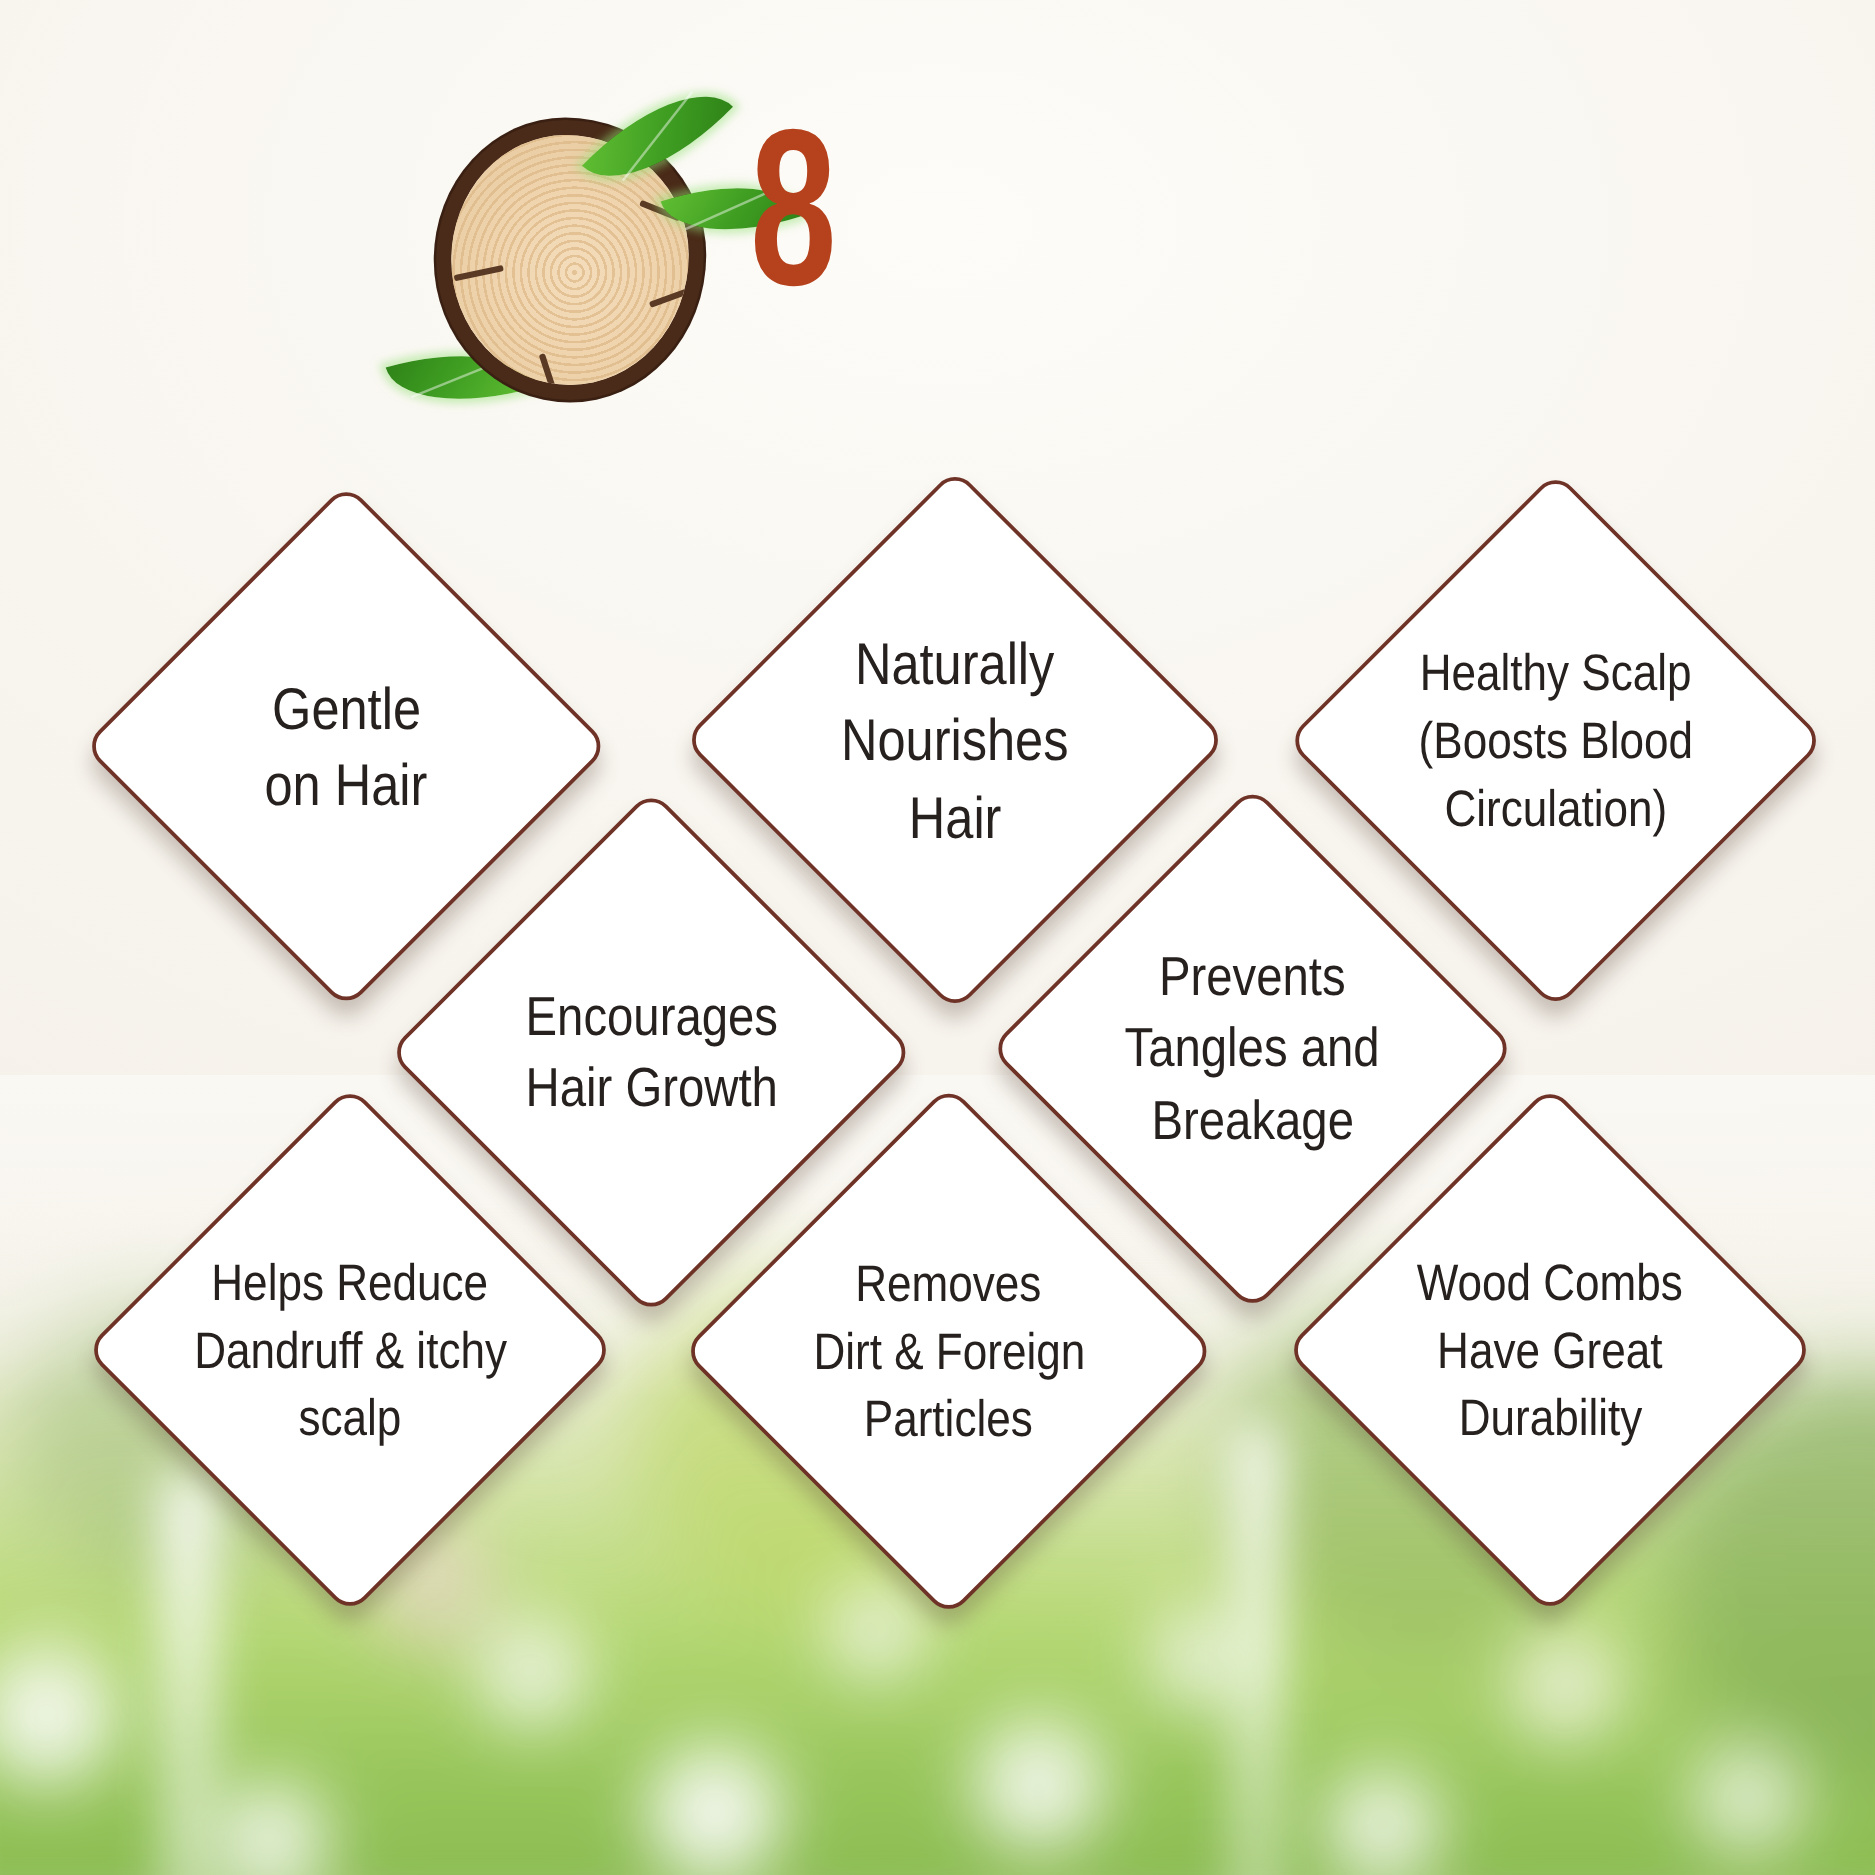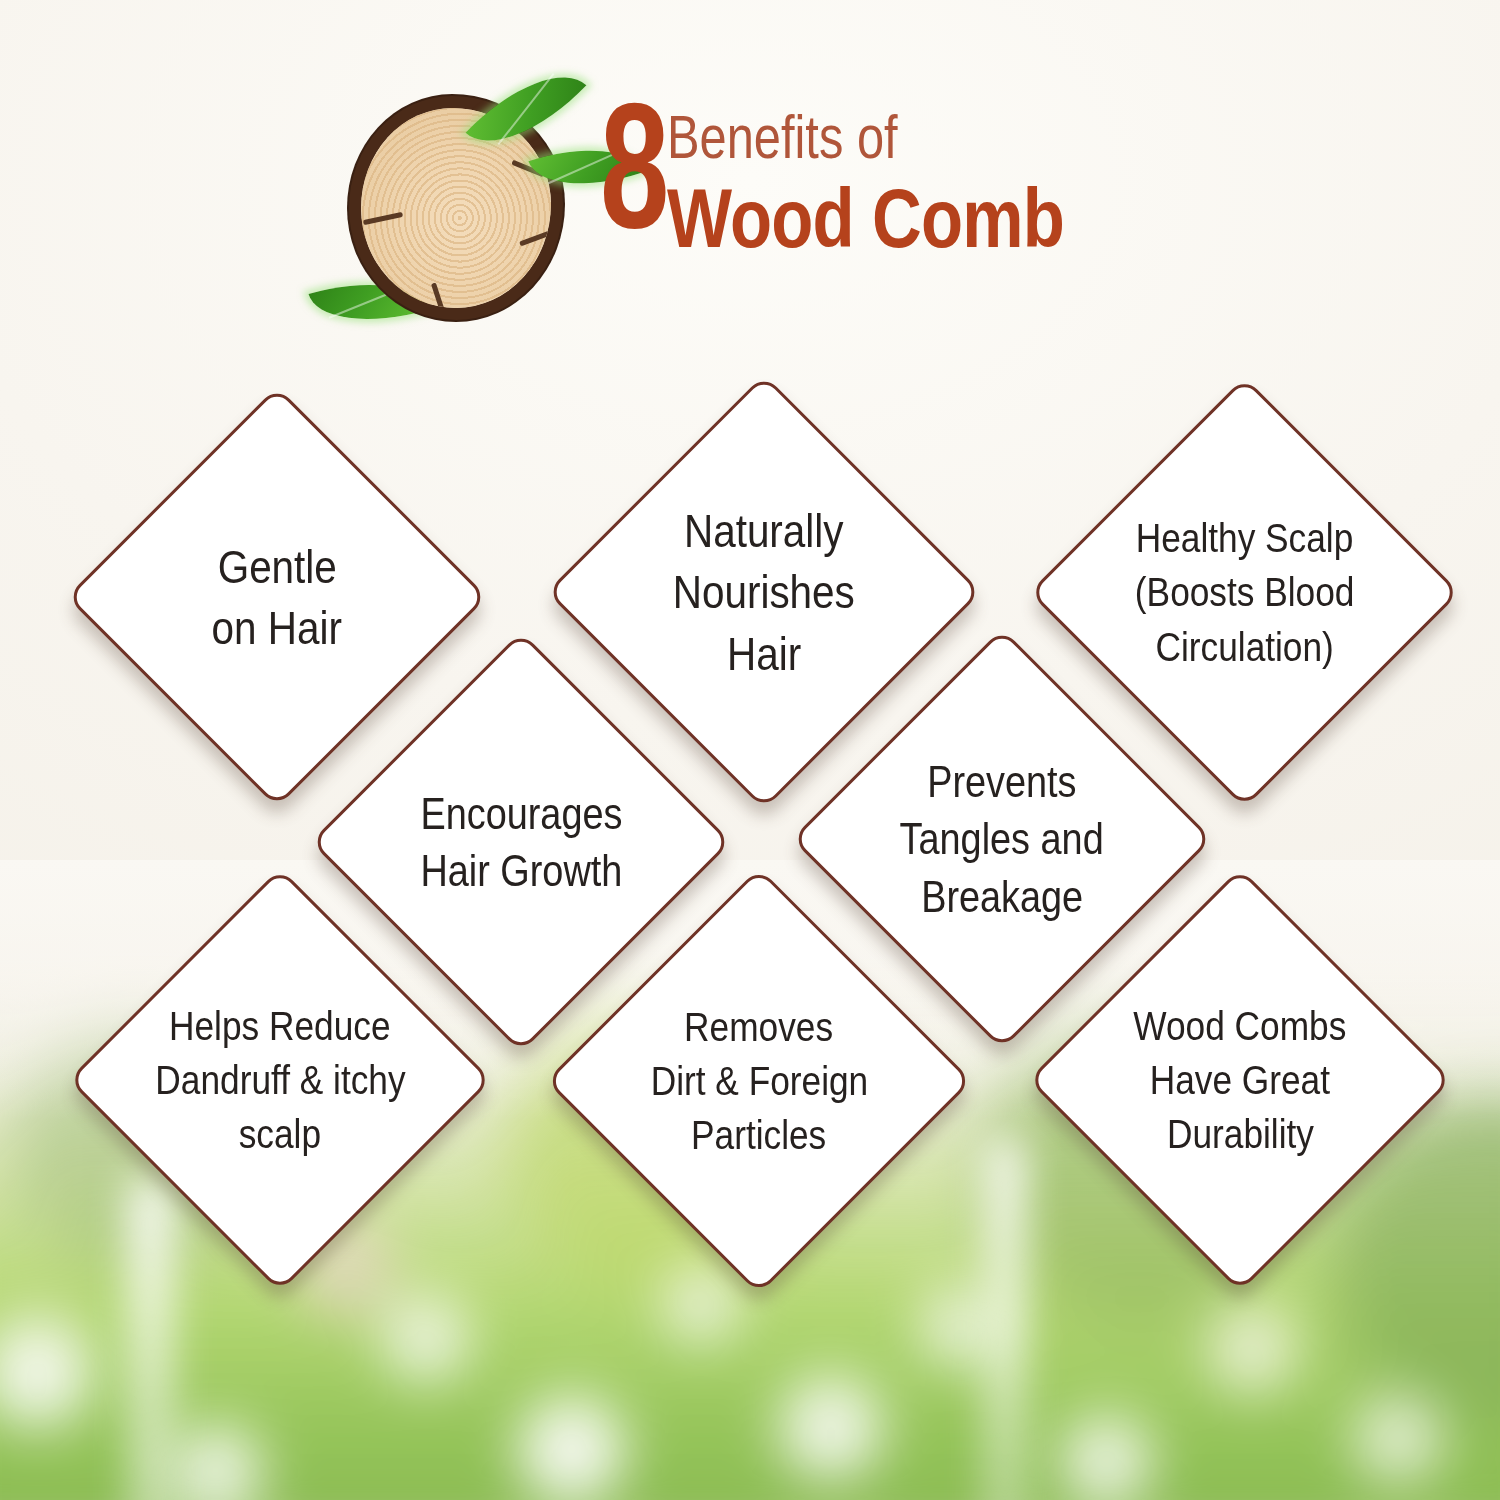--- a/index.html
+++ b/index.html
@@ -236,24 +236,20 @@
         <div class="ring-crack ck3"></div>
         <div class="ring-crack ck4"></div>
       </div>
       <div class="leaf l1"></div>
       <div class="leaf l2"></div>
     </div>
 
     <div class="title-block">
       <div class="title-row">
         <div class="big-eight">8</div>
-        <div class="title-lines">
-          <div class="t-small">Benefits of</div>
-          <div class="t-big">Wood Comb</div>
-        </div>
       </div>
     </div>
   </div>
 
   <div class="diamond sz-lg" id="d0">
     <div class="dtext">
       <span>Gentle</span>
       <span>on Hair</span>
     </div>
   </div>

